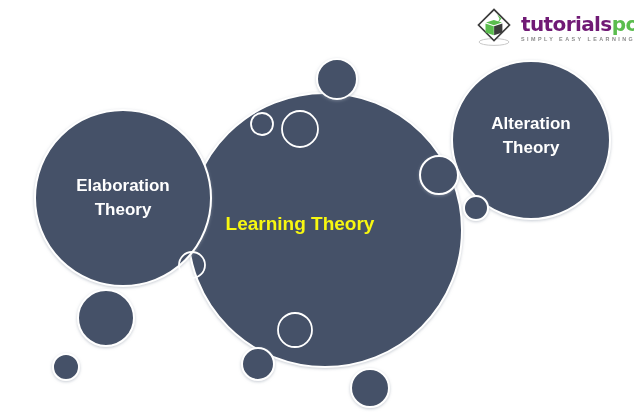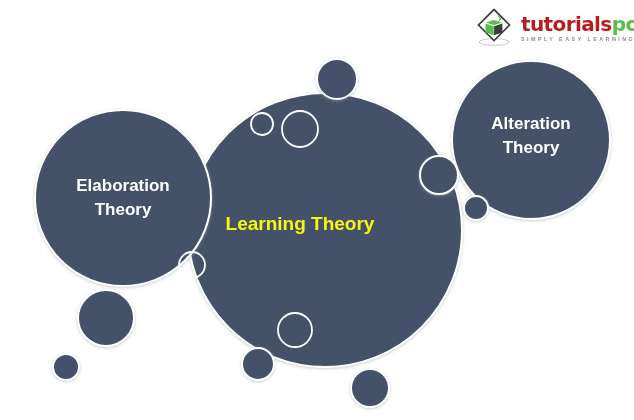--- a/index.html
+++ b/index.html
@@ -54,21 +54,21 @@
     justify-content: center;
     line-height: 1;
   }
   #logo-title {
     font-family: "DejaVu Sans", sans-serif;
     font-size: 20px;
     font-weight: bold;
     letter-spacing: -0.6px;
     white-space: nowrap;
   }
-  .word-a { color: #b91c1c; }
+  .word-a { color: #701a75; }
   .word-b { color: #5bbd4e; }
   #logo-tagline {
     font-family: "Liberation Sans", sans-serif;
     font-size: 5.4px;
     font-weight: bold;
     color: #8a8a8a;
     letter-spacing: 2.45px;
     margin-top: 3px;
     white-space: nowrap;
   }

